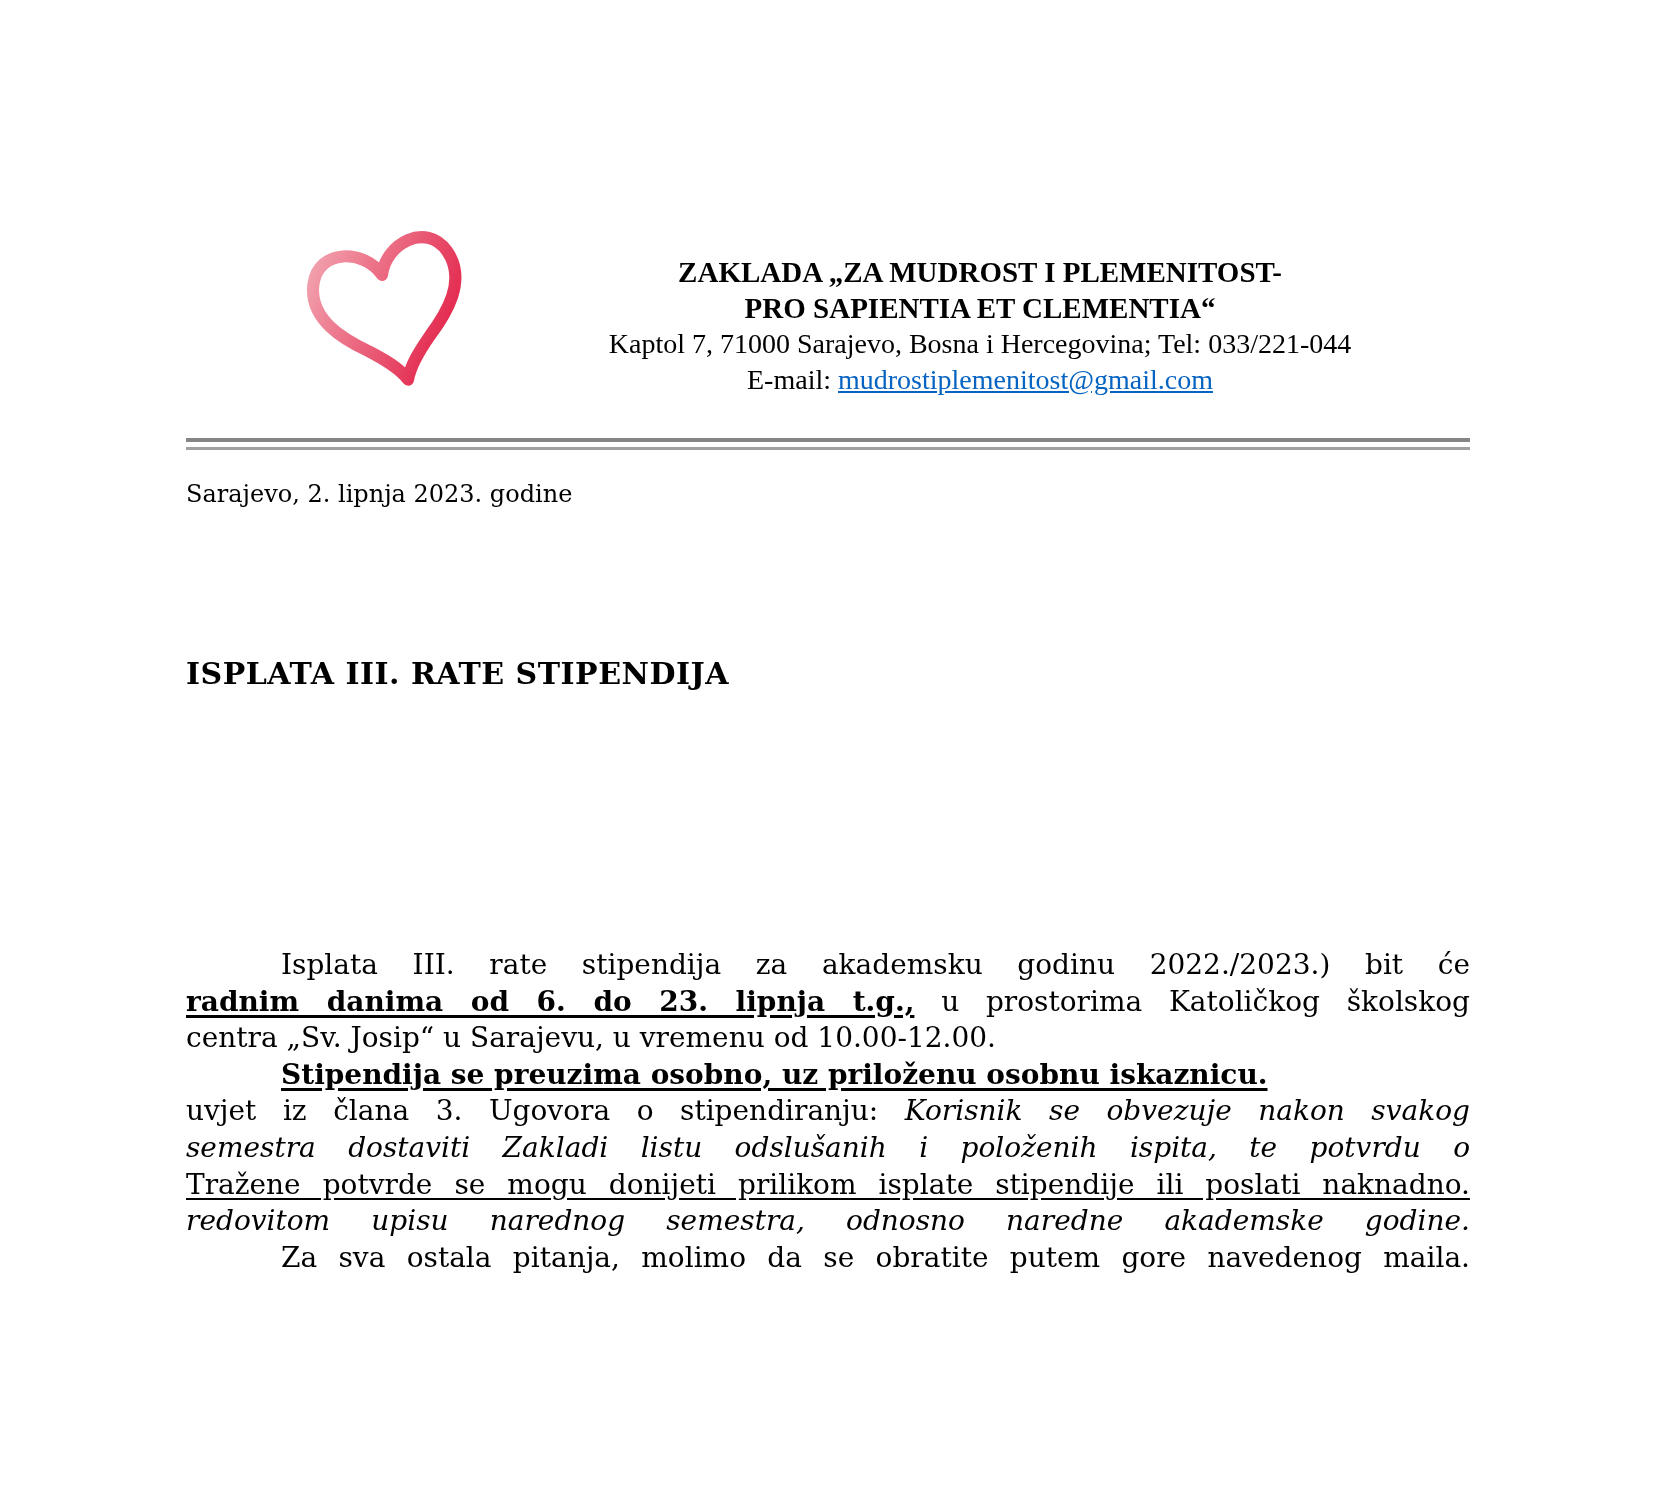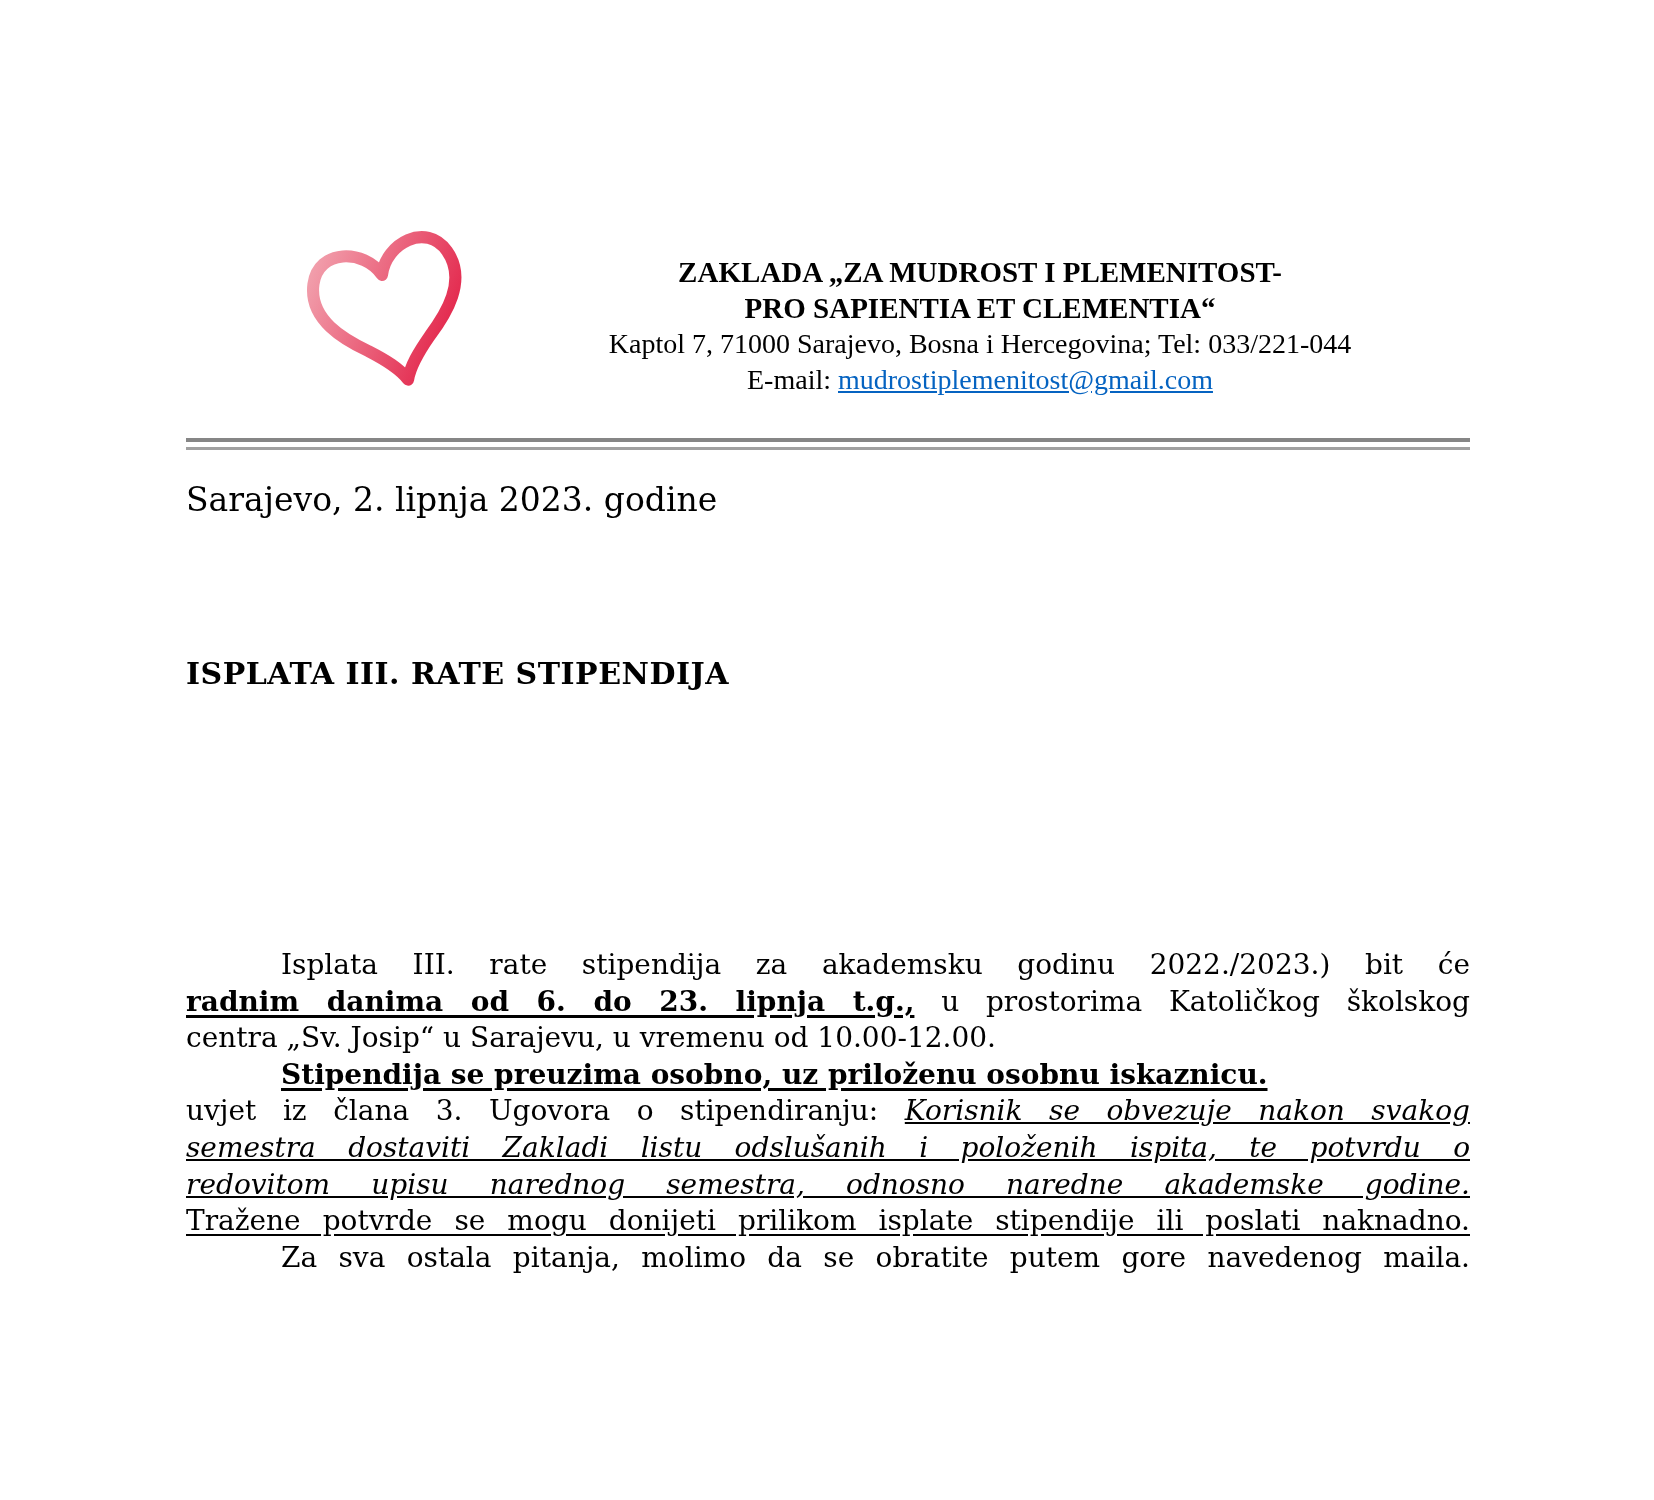--- a/index.html
+++ b/index.html
@@ -20,35 +20,35 @@
     font-size:28px;line-height:36px;
   }
   .org .org-bold{font-weight:bold;font-size:29px;}
   .email{color:var(--link,#0563c1);text-decoration:underline;cursor:pointer;}
   .rule{
     position:absolute;left:186px;top:438px;width:1284px;height:5px;
     border-top:4px solid var(--rule-dark,#868686);
     border-bottom:3px solid var(--rule-light,#a0a0a0);
   }
   
-  .date{position:absolute;left:186px;top:480px;font-size:33px;}
+  .date{position:absolute;left:186px;top:480px;font-size:24px;}
   .title{
     position:absolute;left:186px;top:656px;width:1284px;
     font-weight:bold;font-size:30px;letter-spacing:0.5px;
   }
   .salut{position:absolute;left:186px;top:818px;font-size:28px;padding-left:95px;}
   .body{
     position:absolute;left:186px;top:947px;width:1284px;
     font-size:28px;line-height:36.6px;
   }
   .line{text-align:left;}
   .line.just{text-align:justify;text-align-last:justify;}
   .line.ind{padding-left:95px;}
   .b{font-weight:bold;}
-  .i{font-style:italic;text-decoration:underline;}
+  .i{font-style:italic;}
   .u{text-decoration:underline;text-underline-offset:4px;}
   .b.u{text-decoration-thickness:3px;}
 </style>
 </head>
 <body>
 
 <div class="page">
 
   <div class="logo">
     <svg width="186" height="182" viewBox="0 0 100 96">
@@ -81,18 +81,18 @@
   <div class="title">ISPLATA III. RATE STIPENDIJA</div>
 
 
   <div class="body" id="body-lines">
       <div class="line just ind"><span>Isplata III. rate stipendija za akademsku godinu 2022./2023.) bit će</span></div>
       <div class="line just"><span class="b u">radnim danima od 6. do 23. lipnja t.g.,</span><span> u prostorima Katoličkog školskog</span></div>
       <div class="line"><span>centra „Sv. Josip“ u Sarajevu, u vremenu od 10.00-12.00.</span></div>
       <div class="line ind"><span class="b u">Stipendija se preuzima osobno, uz priloženu osobnu iskaznicu.</span></div>
       <div class="line just"><span>uvjet iz  člana 3. Ugovora o stipendiranju: </span><span class="i">Korisnik se obvezuje nakon svakog</span></div>
       <div class="line just"><span class="i">semestra dostaviti Zakladi listu odslušanih i položenih ispita, te potvrdu o</span></div>
+      <div class="line just"><span class="u">Tražene potvrde se mogu donijeti prilikom isplate stipendije ili poslati naknadno.</span></div>
       <div class="line just"><span class="i">redovitom upisu narednog semestra, odnosno naredne akademske godine.</span></div>
-      <div class="line just"><span class="u">Tražene potvrde se mogu donijeti prilikom isplate stipendije ili poslati naknadno.</span></div>
       <div class="line just ind"><span>Za sva ostala pitanja, molimo da se obratite putem gore navedenog maila.</span></div>
     </div>
 
 </div>
 
 </body></html>

